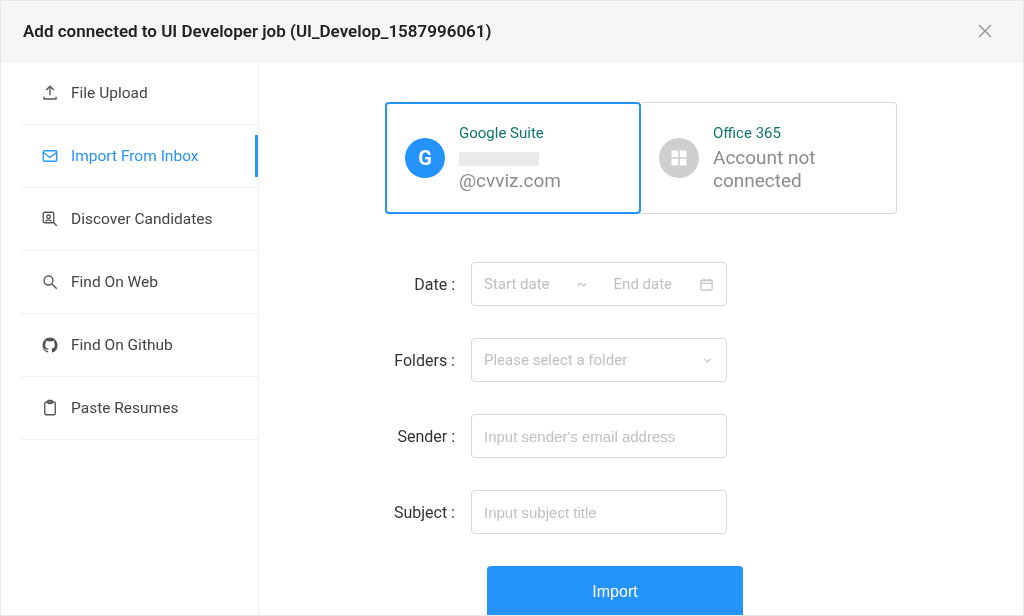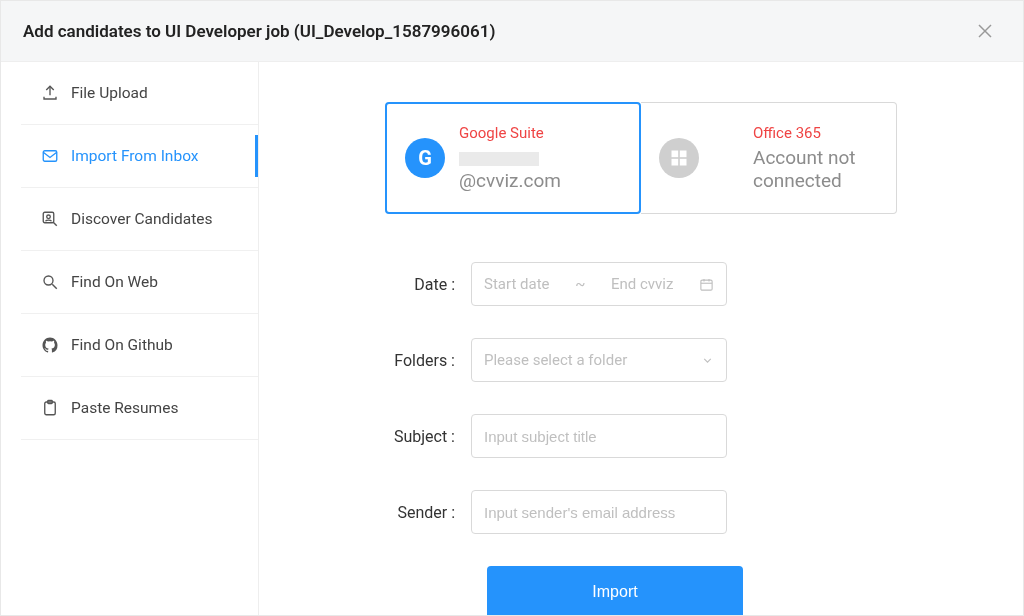--- a/index.html
+++ b/index.html
@@ -91,42 +91,42 @@
   }
   .provider-card {
     width: 256px;
     border: 1px solid #d9d9d9;
     padding: 20px 18px;
     display: flex;
     align-items: center;
     cursor: pointer;
   }
   .provider-card:first-child { border-radius: 4px 0 0 4px; }
-  .provider-card:last-child { border-radius: 0 4px 4px 0; border-left: none; gap: 40px;}
+  .provider-card:last-child { border-radius: 0 4px 4px 0; border-left: none;}
   .provider-card.selected {
     border: 2px solid #2593fc;
     border-radius: 4px;
     z-index: 1;
   }
   .provider-icon {
     width: 40px;
     height: 40px;
     border-radius: 50%;
     display: flex;
     align-items: center;
     justify-content: center;
     font-weight: 700;
     font-size: 20px;
     color: #fff;
     margin-right: 14px;
     flex-shrink: 0;
   }
   .provider-icon.google { background: #2593fc; }
   .provider-icon.office { background: #cfcfcf; }
-  .provider-text .p-title { font-size: 15px; color: #ef4444; margin-bottom: 4px; }
+  .provider-text .p-title { font-size: 15px; color: #0f766e; margin-bottom: 4px; }
   .provider-text .p-sub { font-size: 19px; color: #8c8c8c; }
   .email-mask {
     display:inline-block; width:80px; height:14px; background:#eaeaea; vertical-align:middle;
   }
   .form {
     width: 560px;
     margin: 0 auto;
   }
   .form-row {
     display: flex;
@@ -179,21 +179,21 @@
     cursor: pointer;
   }
   svg { display:block; }
 </style>
 </head>
 <body>
 
 <div class="modal">
 
   <div class="modal-header">
-    <div class="modal-title">Add candidates to UI Developer job (UI_Develop_1587996061)</div>
+    <div class="modal-title">Add connected to UI Developer job (UI_Develop_1587996061)</div>
     <div class="close-btn">
       <svg width="16" height="16" viewBox="0 0 16 16" fill="none" stroke="#999" stroke-width="1.5">
           <line x1="2" y1="2" x2="14" y2="14"></line>
           <line x1="14" y1="2" x2="2" y2="14"></line>
         </svg>
     </div>
   </div>
 
   <div class="modal-body">
 
@@ -294,21 +294,21 @@
 
       </div>
 
       <div class="form">
 
         <div class="form-row">
           <div class="form-label">Date :</div>
           <div class="control date-control">
             <span>Start date</span>
             <span class="sep">~</span>
-            <span>End cvviz</span>
+            <span>End date</span>
             <span>
               <svg width="15" height="15" viewBox="0 0 24 24" fill="none" stroke="#bfbfbf" stroke-width="1.8">
                   <rect x="3" y="5" width="18" height="16" rx="2"></rect>
                   <line x1="3" y1="10" x2="21" y2="10"></line>
                   <line x1="8" y1="3" x2="8" y2="7"></line>
                   <line x1="16" y1="3" x2="16" y2="7"></line>
                 </svg>
             </span>
           </div>
         </div>
@@ -319,33 +319,33 @@
             <span>Please select a folder</span>
             <span>
               <svg width="13" height="13" viewBox="0 0 24 24" fill="none" stroke="#bfbfbf" stroke-width="2">
                   <polyline points="6 9 12 15 18 9"></polyline>
                 </svg>
             </span>
           </div>
         </div>
 
         <div class="form-row">
+          <div class="form-label">Sender :</div>
+          <div class="control">
+            <input class="text-input" type="text" placeholder="Input sender's email address" style="">
+          </div>
+        </div>
+
+        <div class="form-row">
           <div class="form-label">Subject :</div>
           <div class="control">
             <input class="text-input" type="text" placeholder="Input subject title" style="">
           </div>
         </div>
 
-        <div class="form-row">
-          <div class="form-label">Sender :</div>
-          <div class="control">
-            <input class="text-input" type="text" placeholder="Input sender's email address" style="">
-          </div>
-        </div>
-
         <div class="btn-row">
           <button class="btn-primary">Import</button>
         </div>
 
       </div>
 
     </div>
 
   </div>
 </div>

